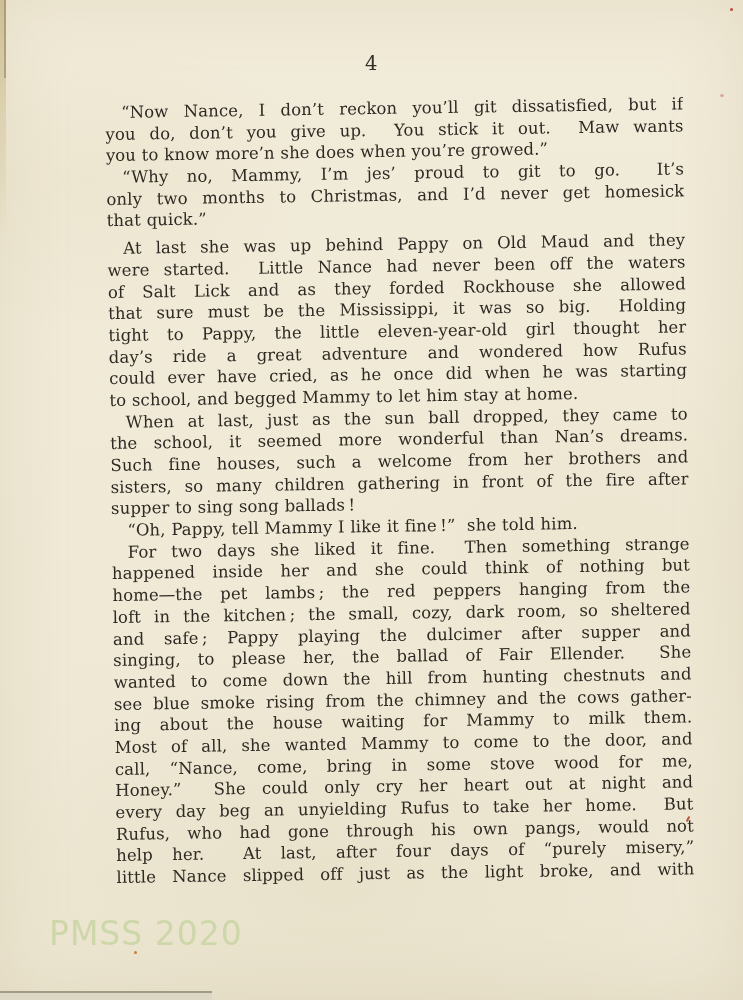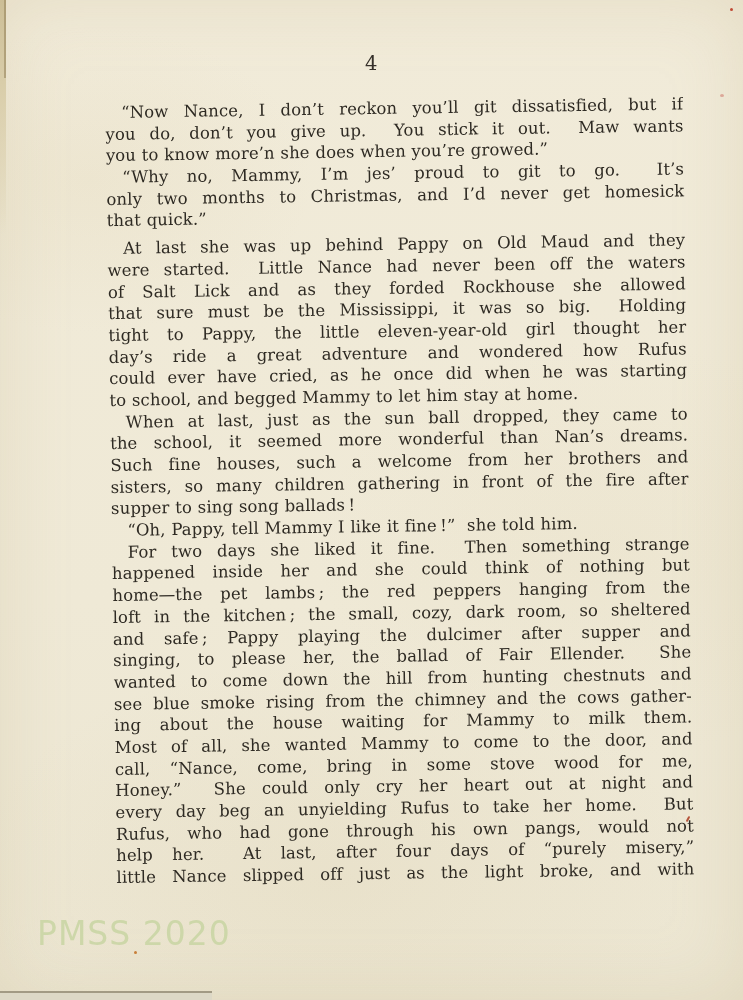--- a/index.html
+++ b/index.html
@@ -32,21 +32,21 @@
     letter-spacing: 0.1px;
     word-spacing: 0.4px;
     transform: rotate(-0.85deg);
     transform-origin: 0 0;
   }
   .paragraph { margin: 0; }
   .line { height: 21.7px; overflow: hidden; text-align: left; }
   .line.justify { text-align: justify; text-align-last: justify; }
   .line.indent { text-indent: 16px; }
   .watermark {
-    position: absolute; left: 37px; top: 914px;
+    position: absolute; left: 49px; top: 914px;
     font-family: "DejaVu Sans", sans-serif;
     font-size: 33px; font-weight: 400;
     color: #cdd7a9; letter-spacing: 1px;
   }
   .edge-left {
     position: absolute; left: 0; top: 0; width: 6px; height: 235px;
     background: linear-gradient(180deg, #ccbe96 0%, #d9cda9 35%, rgba(217,205,169,0) 100%);
   }
   .edge-left-line {
     position: absolute; left: 4px; top: 0; width: 2px; height: 78px;

